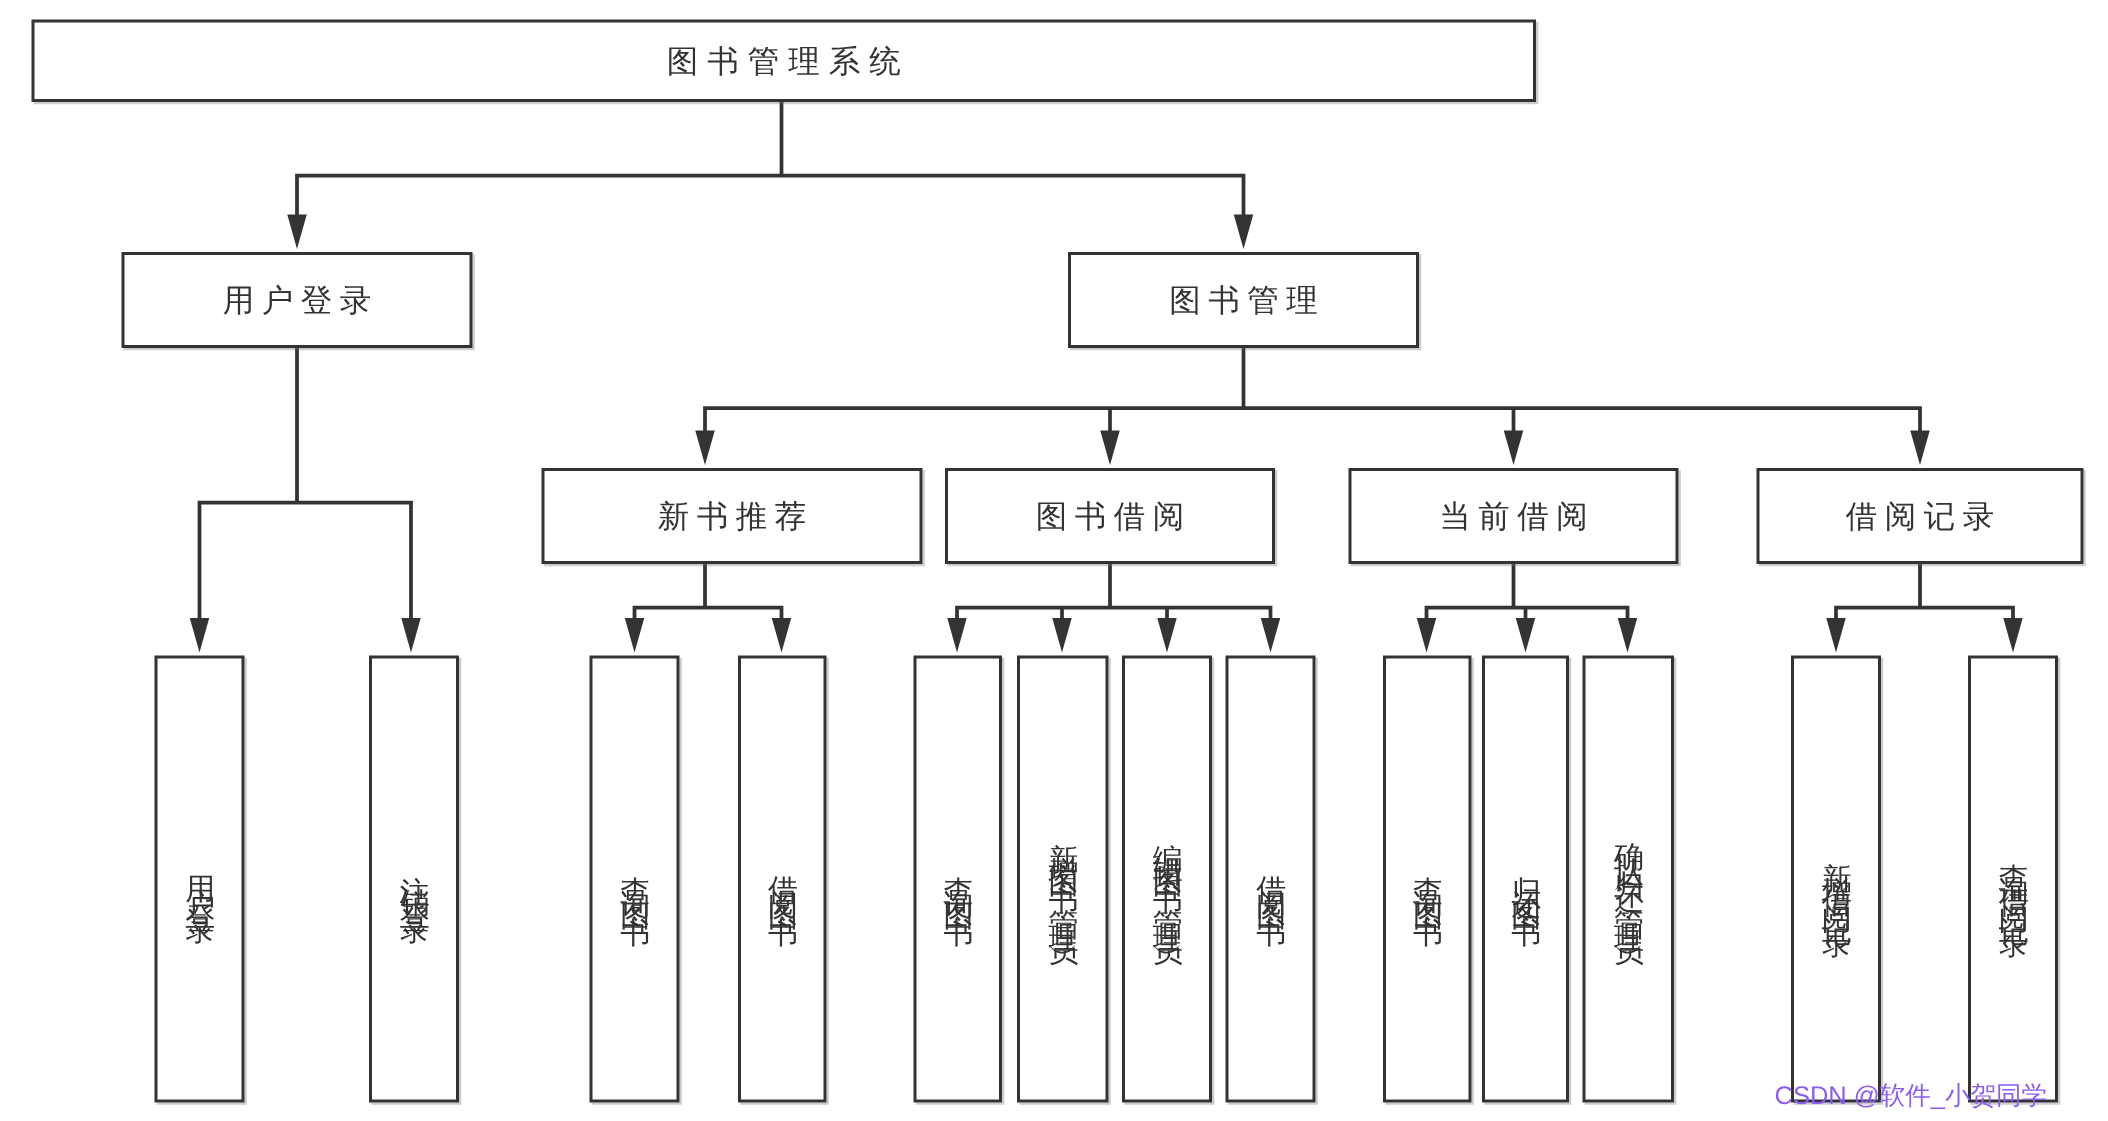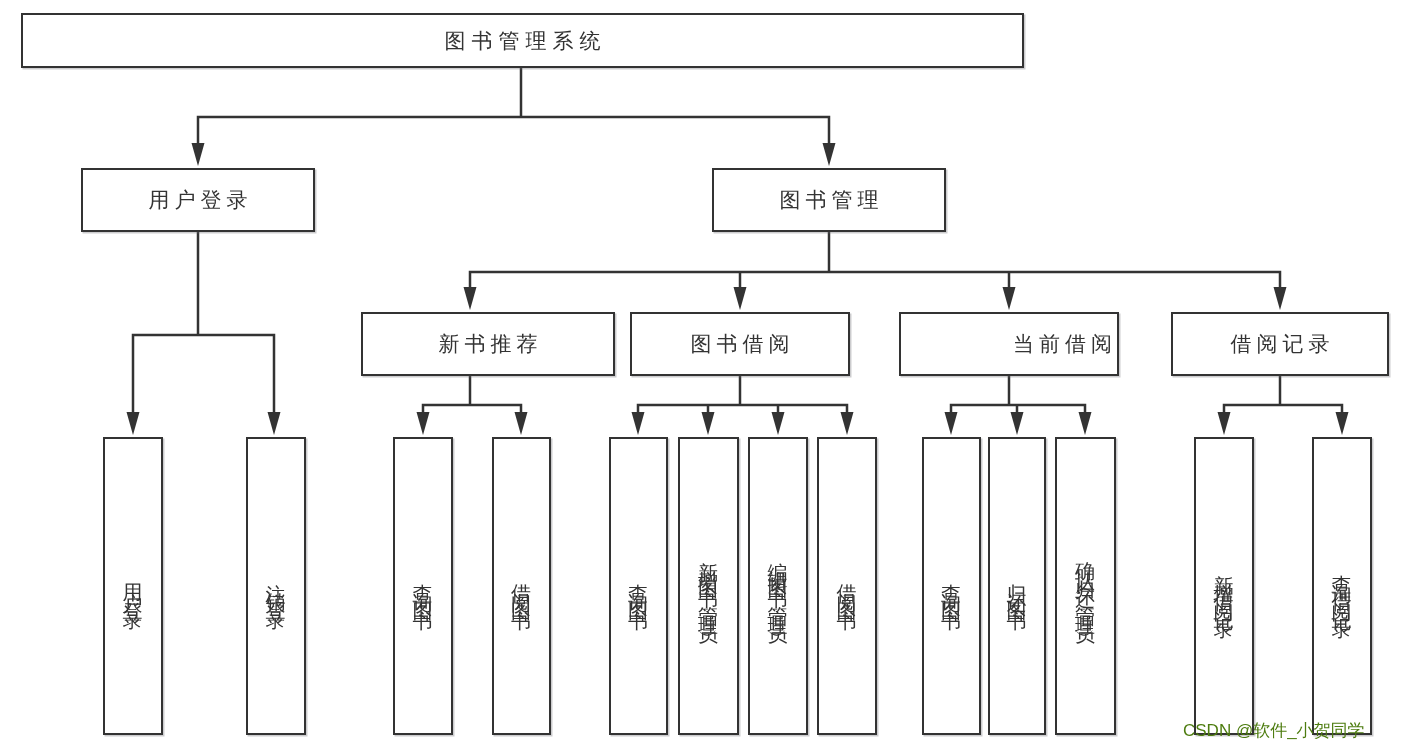--- a/index.html
+++ b/index.html
@@ -16,37 +16,37 @@
   }
   .hlabel{font-size:21px;letter-spacing:5px;text-indent:5px;white-space:nowrap;}
   .root{left:21px;top:13px;width:1003px;height:55px;}
   .root .hlabel{letter-spacing:6px;text-indent:6px;}
   .lv2{top:168px;width:234px;height:64px;}
   .lv2.user{left:81px;}
   .lv2.mgmt{left:712px;justify-content:center;}
   .lv3{top:312px;height:64px;}
   .lv3.s0{left:361px;width:254px;}
   .lv3.s1{left:630px;width:220px;}
-  .lv3.s2{left:899px;width:220px;justify-content:flex-end;}
+  .lv3.s2{left:899px;width:220px;}
   .lv3.s3{left:1171px;width:218px;}
   .leaf{
     top:437px;height:298px;width:60px;
     writing-mode:vertical-rl;text-orientation:mixed;
     font-size:20px;letter-spacing:9px;line-height:1;
   }
   .leaf.p1{left:103px;}  .leaf.p2{left:246px;}
   .leaf.p3{left:393px;}  .leaf.p4{left:492px;width:59px;}
   .leaf.p5{left:609px;width:59px;} .leaf.p6{left:678px;width:61px;}
   .leaf.p7{left:748px;}  .leaf.p8{left:817px;}
   .leaf.p9{left:922px;width:59px;} .leaf.p10{left:988px;width:58px;}
   .leaf.p11{left:1055px;width:61px;}
   .leaf.p12{left:1194px;} .leaf.p13{left:1312px;}
   .watermark{
     position:absolute;left:1183px;top:719px;z-index:5;
-    font-size:17px;color:#4d7c0f;white-space:nowrap;
+    font-size:17px;color:#8b5cf6;white-space:nowrap;
   }
 </style>
 </head>
 <body>
 
 <div id="canvas">
 
   <svg id="connectors" viewBox="0 0 1405 747" xmlns="http://www.w3.org/2000/svg">
     <g stroke="#333333" stroke-width="2.5" fill="none">
 

